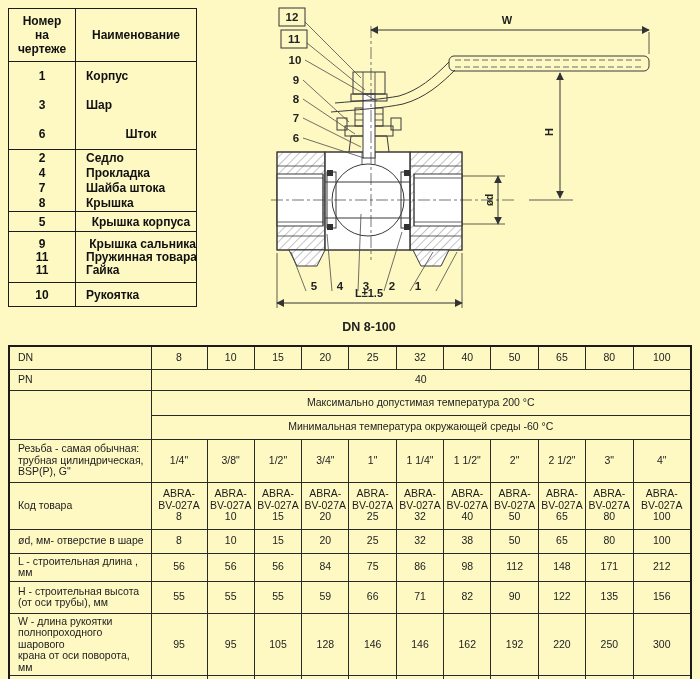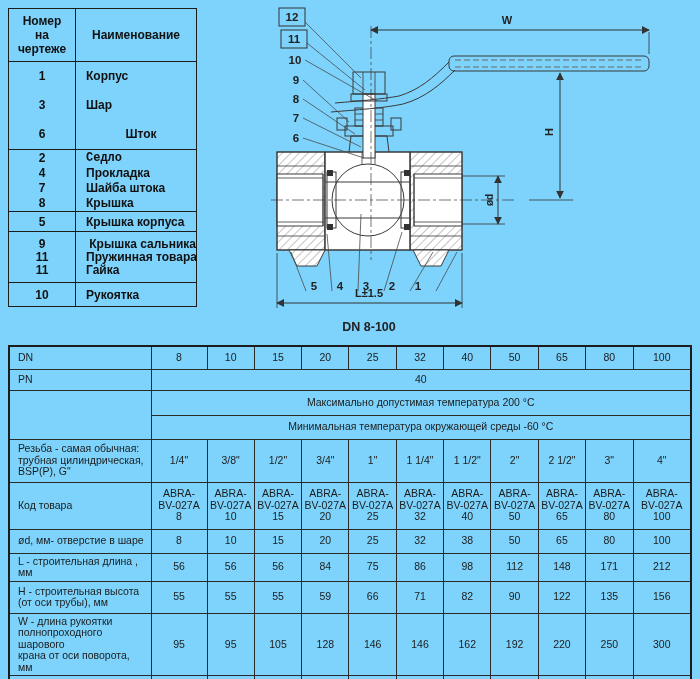--- a/index.html
+++ b/index.html
@@ -1,16 +1,16 @@
 <!DOCTYPE html>
 <html><head>
 <meta charset="utf-8">
 <style>
   html,body{margin:0;padding:0;background:#ffffff;}
-  .page{position:relative;width:700px;height:679px;background:#7dd3fc;
+  .page{position:relative;width:700px;height:679px;background:#fef9c3;
         font-family:"Liberation Sans", sans-serif;color:#1a1a1a;overflow:hidden;}
 
   
   #parts{position:absolute;left:8px;top:8px;width:189px;border-collapse:collapse;
          table-layout:fixed;font-size:12px;font-weight:bold;color:#111;}
   #parts col.c1{width:67px}
   #parts th,#parts td{border:1.5px solid #1c1c1c;vertical-align:middle;padding:0;}
   #parts thead th{height:52px;text-align:center;white-space:pre-line;line-height:14px;}
   #parts td.numcol{text-align:center;}
   #parts td.namecol{text-align:left;padding-left:10px;}
@@ -60,32 +60,32 @@
           </td>
         </tr>
         <tr style="height: 62px;">
           <td class="numcol">
             <div class="ln" style="line-height: 15px;">2</div>
             <div class="ln" style="line-height: 15px;">4</div>
             <div class="ln" style="line-height: 15px;">7</div>
             <div class="ln" style="line-height: 15px;">8</div>
           </td>
           <td class="namecol">
-            <div class="ln" style="line-height: 15px; font-family: Liberation Mono, monospace;">Седло</div>
+            <div class="ln" style="line-height: 15px;">Седло</div>
             <div class="ln" style="line-height: 15px;">Прокладка</div>
             <div class="ln" style="line-height: 15px;">Шайба штока</div>
             <div class="ln" style="line-height: 15px;">Крышка</div>
           </td>
         </tr>
         <tr style="height: 20px;">
           <td class="numcol">
             <div class="ln" style="line-height: 16px;">5</div>
           </td>
           <td class="namecol">
-            <div class="ln" style="line-height: 16px;">Крышка корпуса</div>
+            <div class="ln" style="line-height: 16px; text-align: center;">Крышка корпуса</div>
           </td>
         </tr>
         <tr style="height: 51px;">
           <td class="numcol">
             <div class="ln" style="line-height: 13px;">9</div>
             <div class="ln" style="line-height: 13px;">11</div>
             <div class="ln" style="line-height: 13px;">11</div>
           </td>
           <td class="namecol">
             <div class="ln" style="line-height: 13px; text-align: right;">Крышка сальника</div>

